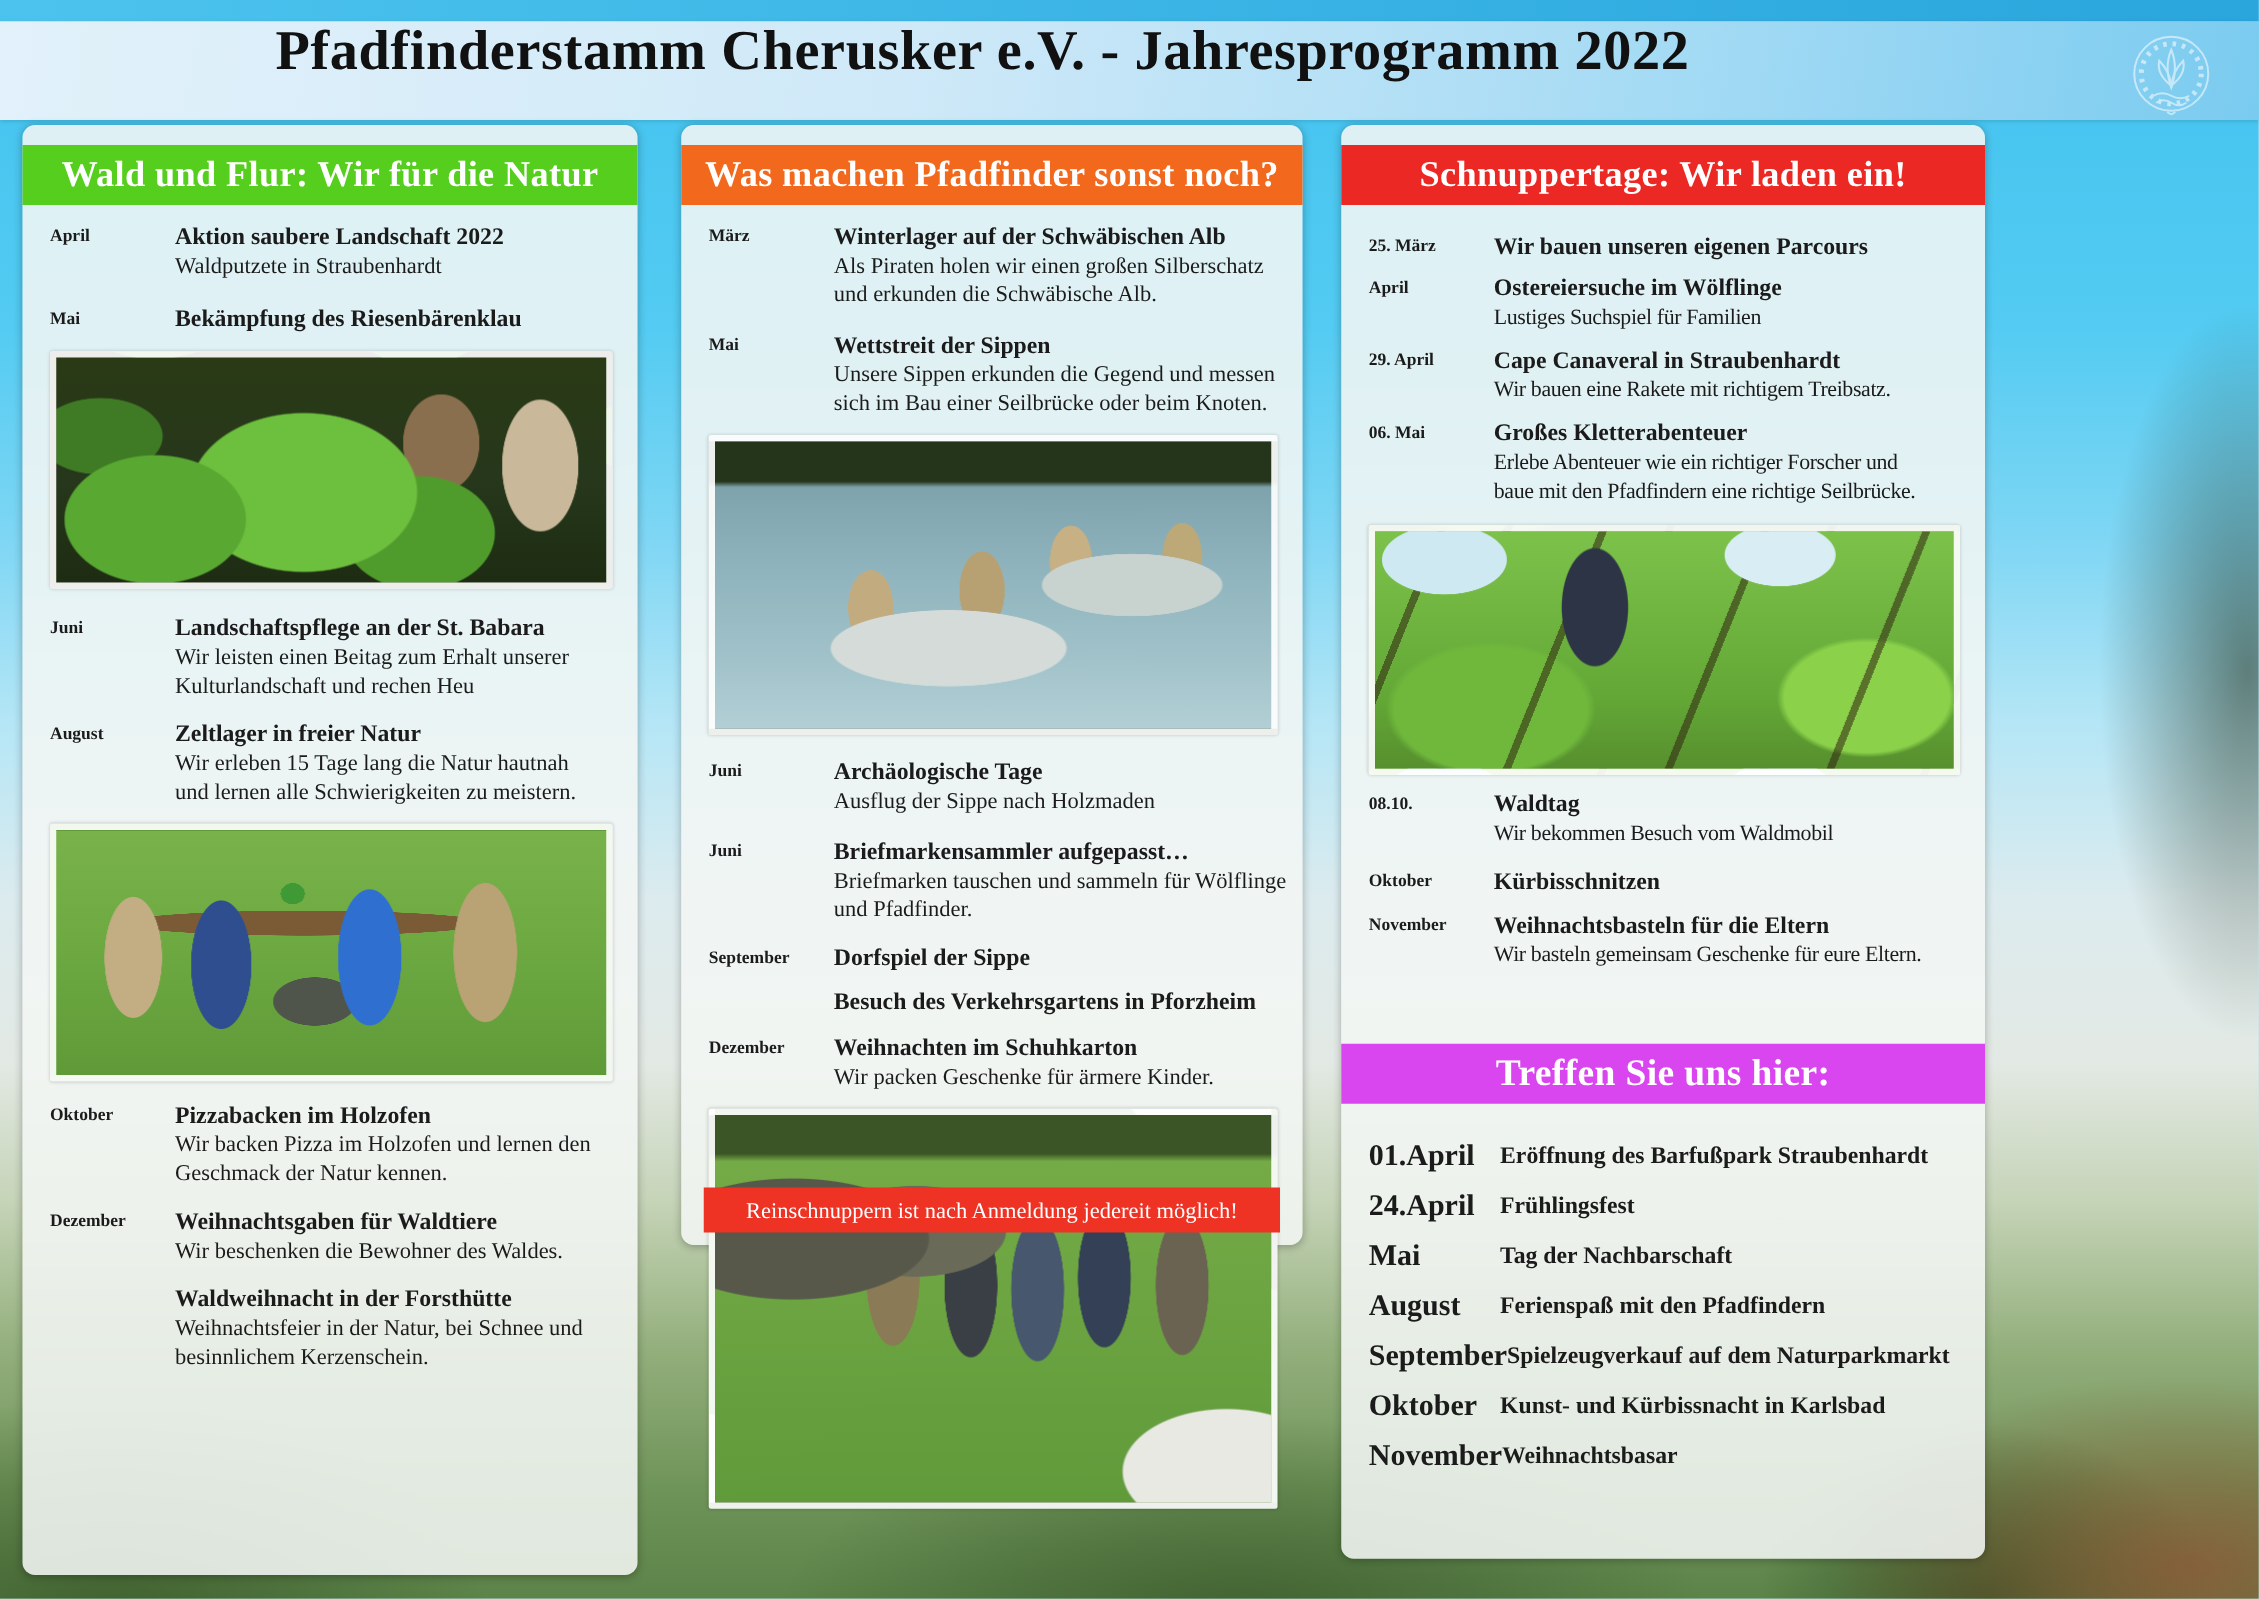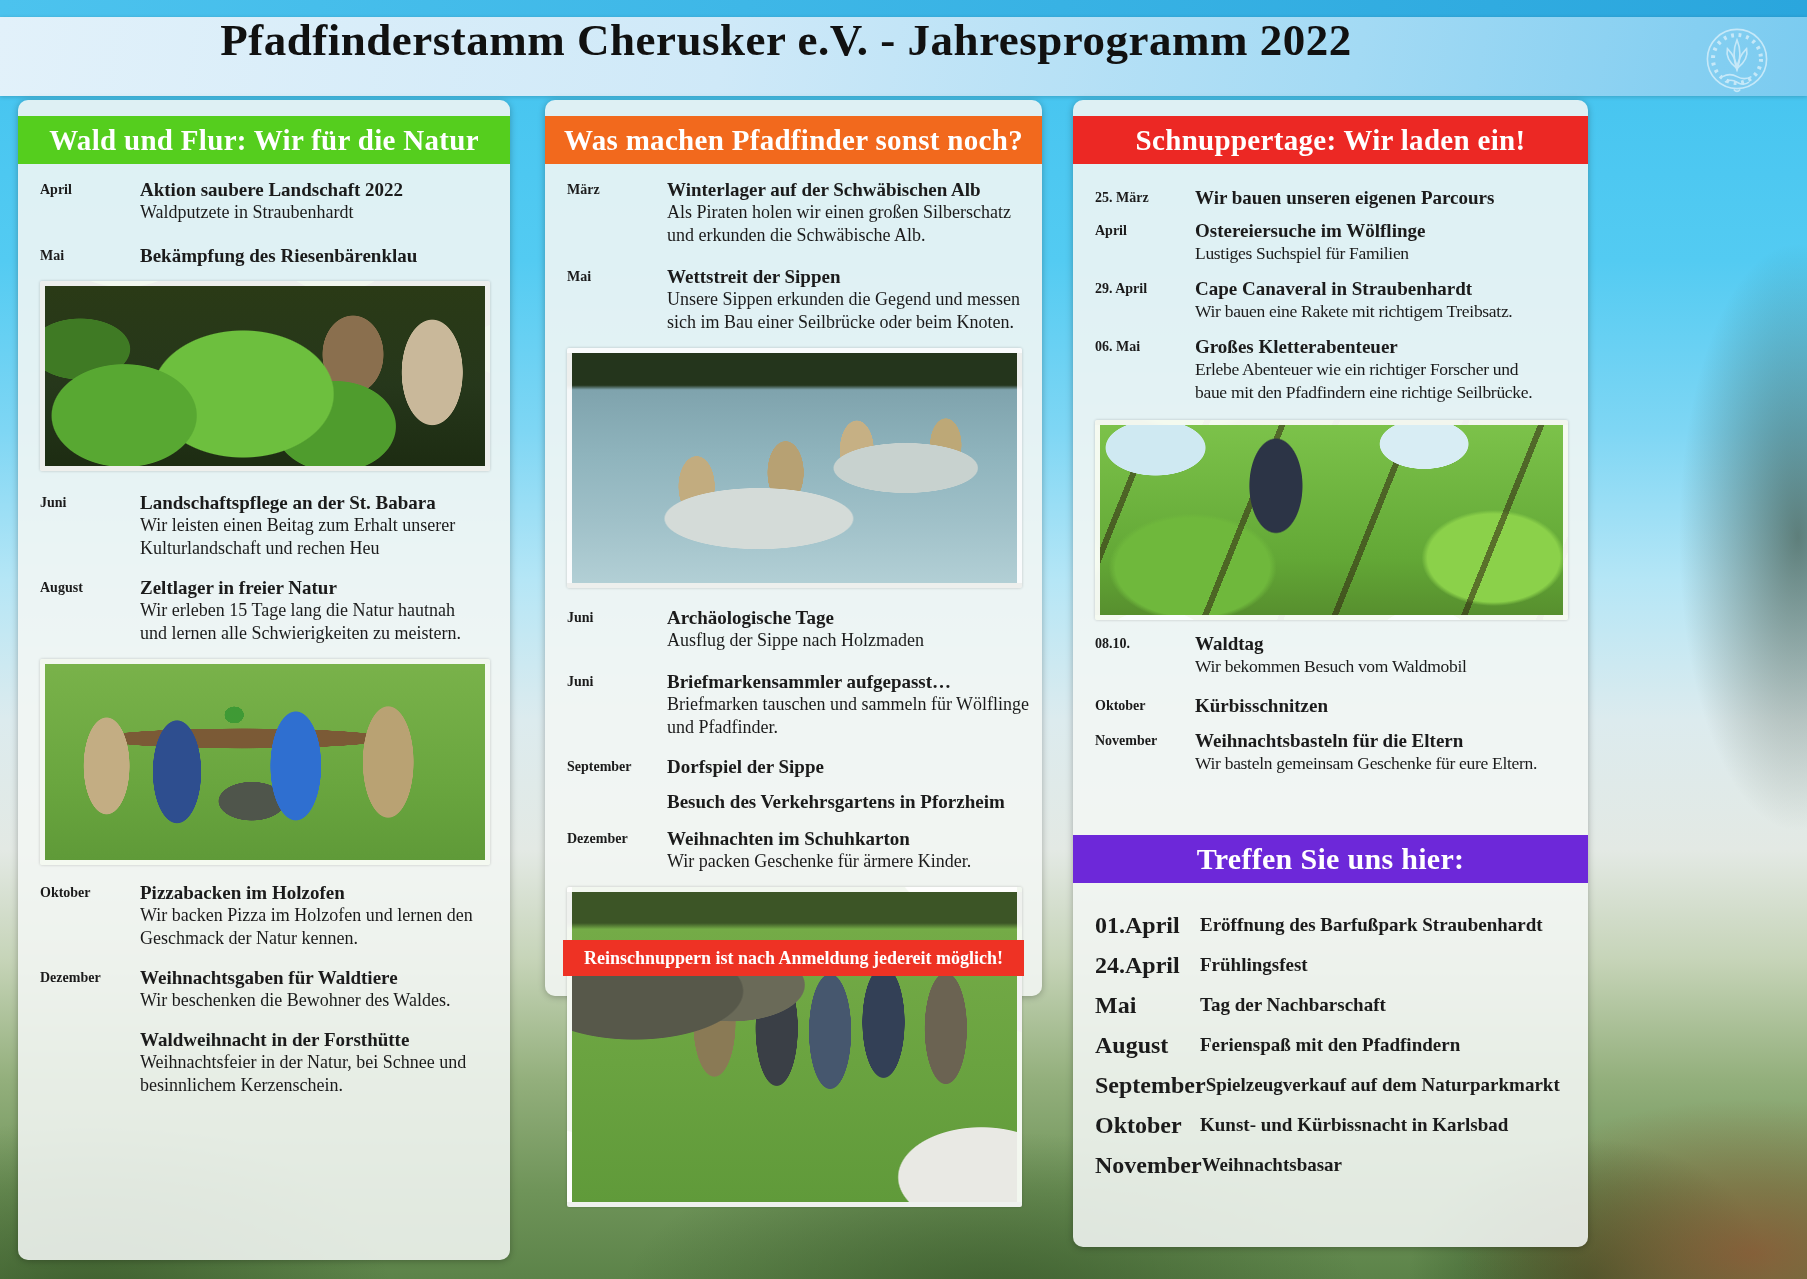--- a/index.html
+++ b/index.html
@@ -32,21 +32,21 @@
   .panel{position:absolute;background:rgba(242,246,244,.88);border-radius:10px;
     box-shadow:0 1px 7px rgba(0,0,0,.28);}
   .p1{left:18px;top:100px;width:492px;height:1160px;}
   .p2{left:545px;top:100px;width:497px;height:896px;}
   .p3{left:1073px;top:100px;width:515px;height:1147px;}
   .colhead{margin-top:16px;height:48px;display:flex;align-items:center;justify-content:center;
     color:#fff;font-weight:700;font-size:29px;letter-spacing:.3px;}
   .green{background:#55ce1e;}
   .orange{background:#f2691d;}
   .red{background:#ec2824;}
-  .blue{background:#6d28d9;font-size:30px;}
+  .blue{background:#d946ef;font-size:30px;}
   
   .row{display:flex;padding:0 14px 0 22px;}
   .date{flex:0 0 100px;font-weight:700;font-size:14px;line-height:23px;}
   .body{flex:1;min-width:0;}
   .etitle{font-weight:700;font-size:19px;line-height:23px;}
   .desc{font-size:18px;line-height:23px;white-space:pre;}
   .p3 .desc{font-size:17.5px;letter-spacing:-.3px;}
   .mt10{margin-top:10px}.mt12{margin-top:12px}.mt14{margin-top:14px}.mt16{margin-top:16px}
   .mt18{margin-top:18px}.mt20{margin-top:20px}.mt22{margin-top:22px}
   .mt30{margin-top:30px}.mt60{margin-top:60px}
@@ -95,22 +95,22 @@
   .ph-canopy{height:190px;margin-top:16px;
     background:
       radial-gradient(ellipse 45px 80px at 38% 32%, #2c3446 0 58%, transparent 60%),
       radial-gradient(ellipse 90px 50px at 12% 12%, #cfe9f2 0 55%, transparent 56%),
       radial-gradient(ellipse 80px 45px at 70% 10%, #d8edf4 0 55%, transparent 56%),
       repeating-linear-gradient(112deg, transparent 0 46px, rgba(48,34,16,.55) 46px 52px, transparent 52px 120px),
       radial-gradient(ellipse 120px 80px at 85% 70%, #8bd14a 0 55%, transparent 60%),
       radial-gradient(ellipse 140px 90px at 20% 75%, #6fb83c 0 55%, transparent 60%),
       linear-gradient(180deg,#7cc24a,#63a836 70%,#578f2e);}
   
-  .sniff-bar{position:absolute;bottom:20px;left:18px;right:18px;height:36px;background:#ee3224;
-    display:flex;align-items:center;justify-content:center;color:#fff;font-weight:700;font-size:18px;}
+  .sniff-bar{position:absolute;bottom:10px;left:18px;right:18px;height:36px;background:#ee3224;
+    display:flex;align-items:center;justify-content:center;color:#fff;font-weight:400;font-size:18px;}
   
   .mrow{display:flex;padding:0 14px 0 22px;}
   .mdate{flex:0 0 105px;font-weight:700;font-size:24px;line-height:24px;}
   .mtitle{font-weight:700;font-size:19px;line-height:24px;}
 </style>
 </head>
 <body>
 
 <div class="bg"></div>
 <div class="top-strip"></div>

